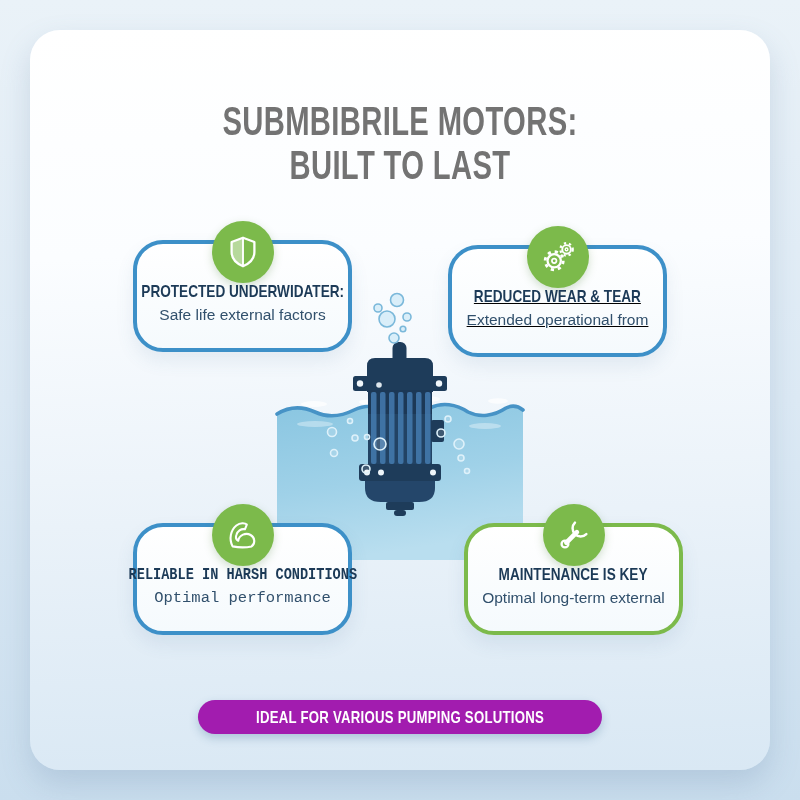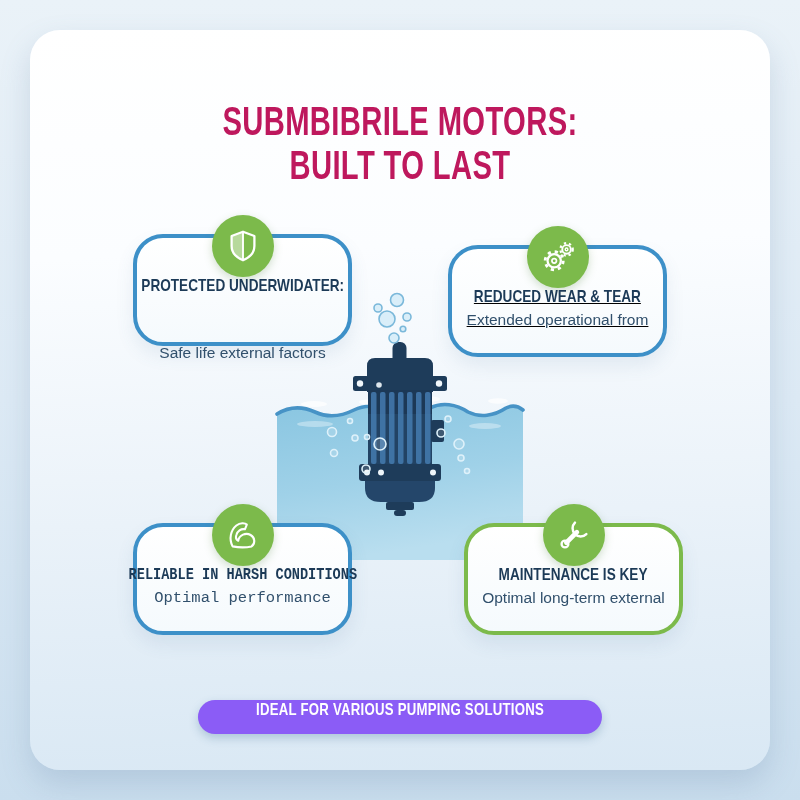--- a/index.html
+++ b/index.html
@@ -9,55 +9,55 @@
     font-family:"Liberation Sans",sans-serif;
   }
   .panel{
     position:absolute;left:30px;top:30px;width:740px;height:740px;
     border-radius:30px;box-sizing:border-box;
     background:linear-gradient(178deg,#ffffff 0%,#fbfdff 30%,#eaf2f9 65%,#d9e8f4 100%);
     box-shadow:0 14px 30px rgba(90,125,160,.22);
   }
   .title{
     position:absolute;left:0;right:0;top:99px;text-align:center;
-    color:#be185d;font-weight:700;font-size:40px;line-height:44px;letter-spacing:.5px;
+    color:#737373;font-weight:700;font-size:40px;line-height:44px;letter-spacing:.5px;
     z-index:2;
   }
   .title .line{display:block;transform:scaleX(.73);white-space:nowrap;}
   .illustration{position:absolute;left:270px;top:280px;width:260px;height:290px;z-index:1;}
   .card{
     position:absolute;width:219px;height:112px;box-sizing:border-box;
     background:linear-gradient(180deg,#ffffff 0%,#f5fafd 100%);
     border:4px solid #3d90c8;border-radius:30px;z-index:2;
     display:flex;flex-direction:column;align-items:center;padding-top:37px;
     box-shadow:0 9px 18px rgba(70,110,150,.10);
   }
   .card.green{border-color:#7cba4b;margin-left:16px;}
-  .card.pos-tl{left:133px;top:234px;gap:44px;}
+  .card.pos-tl{left:133px;top:240px;}
   .card.pos-tr{left:448px;top:245px;text-decoration:underline;}
   .card.pos-bl{left:133px;top:523px;font-family:Liberation Mono, monospace;}
   .card.pos-br{left:448px;top:523px;}
   .icon-circle{
     position:absolute;top:-23px;left:50%;transform:translateX(-50%);
     width:62px;height:62px;border-radius:50%;background:#7cba4b;
     display:flex;align-items:center;justify-content:center;
     box-shadow:0 3px 8px rgba(80,130,60,.25);
   }
   .card .heading{
     margin:0;font-size:17px;line-height:21px;font-weight:700;color:#1c3a57;
     transform:scaleX(.8);white-space:nowrap;
   }
   .card .subtitle{
     margin:3px 0 0;font-size:15.5px;line-height:20px;font-weight:400;color:#31506c;
     white-space:nowrap;
   }
   .badge{
     position:absolute;left:50%;top:700px;transform:translateX(-50%);
-    height:34px;border-radius:17px;background:#8b5cf6;color:#ffffff;
-    display:flex;align-items:flex-start;padding:0 22px;z-index:2;
+    height:34px;border-radius:17px;background:#a21caf;color:#ffffff;
+    display:flex;align-items:center;padding:0 22px;z-index:2;
     box-shadow:0 4px 10px rgba(50,100,145,.28);
   }
   .badge .badge-text{
     font-size:16.5px;font-weight:700;letter-spacing:.3px;
     transform:scaleX(.8);white-space:nowrap;
   }
 </style>
 </head>
 <body>
 

